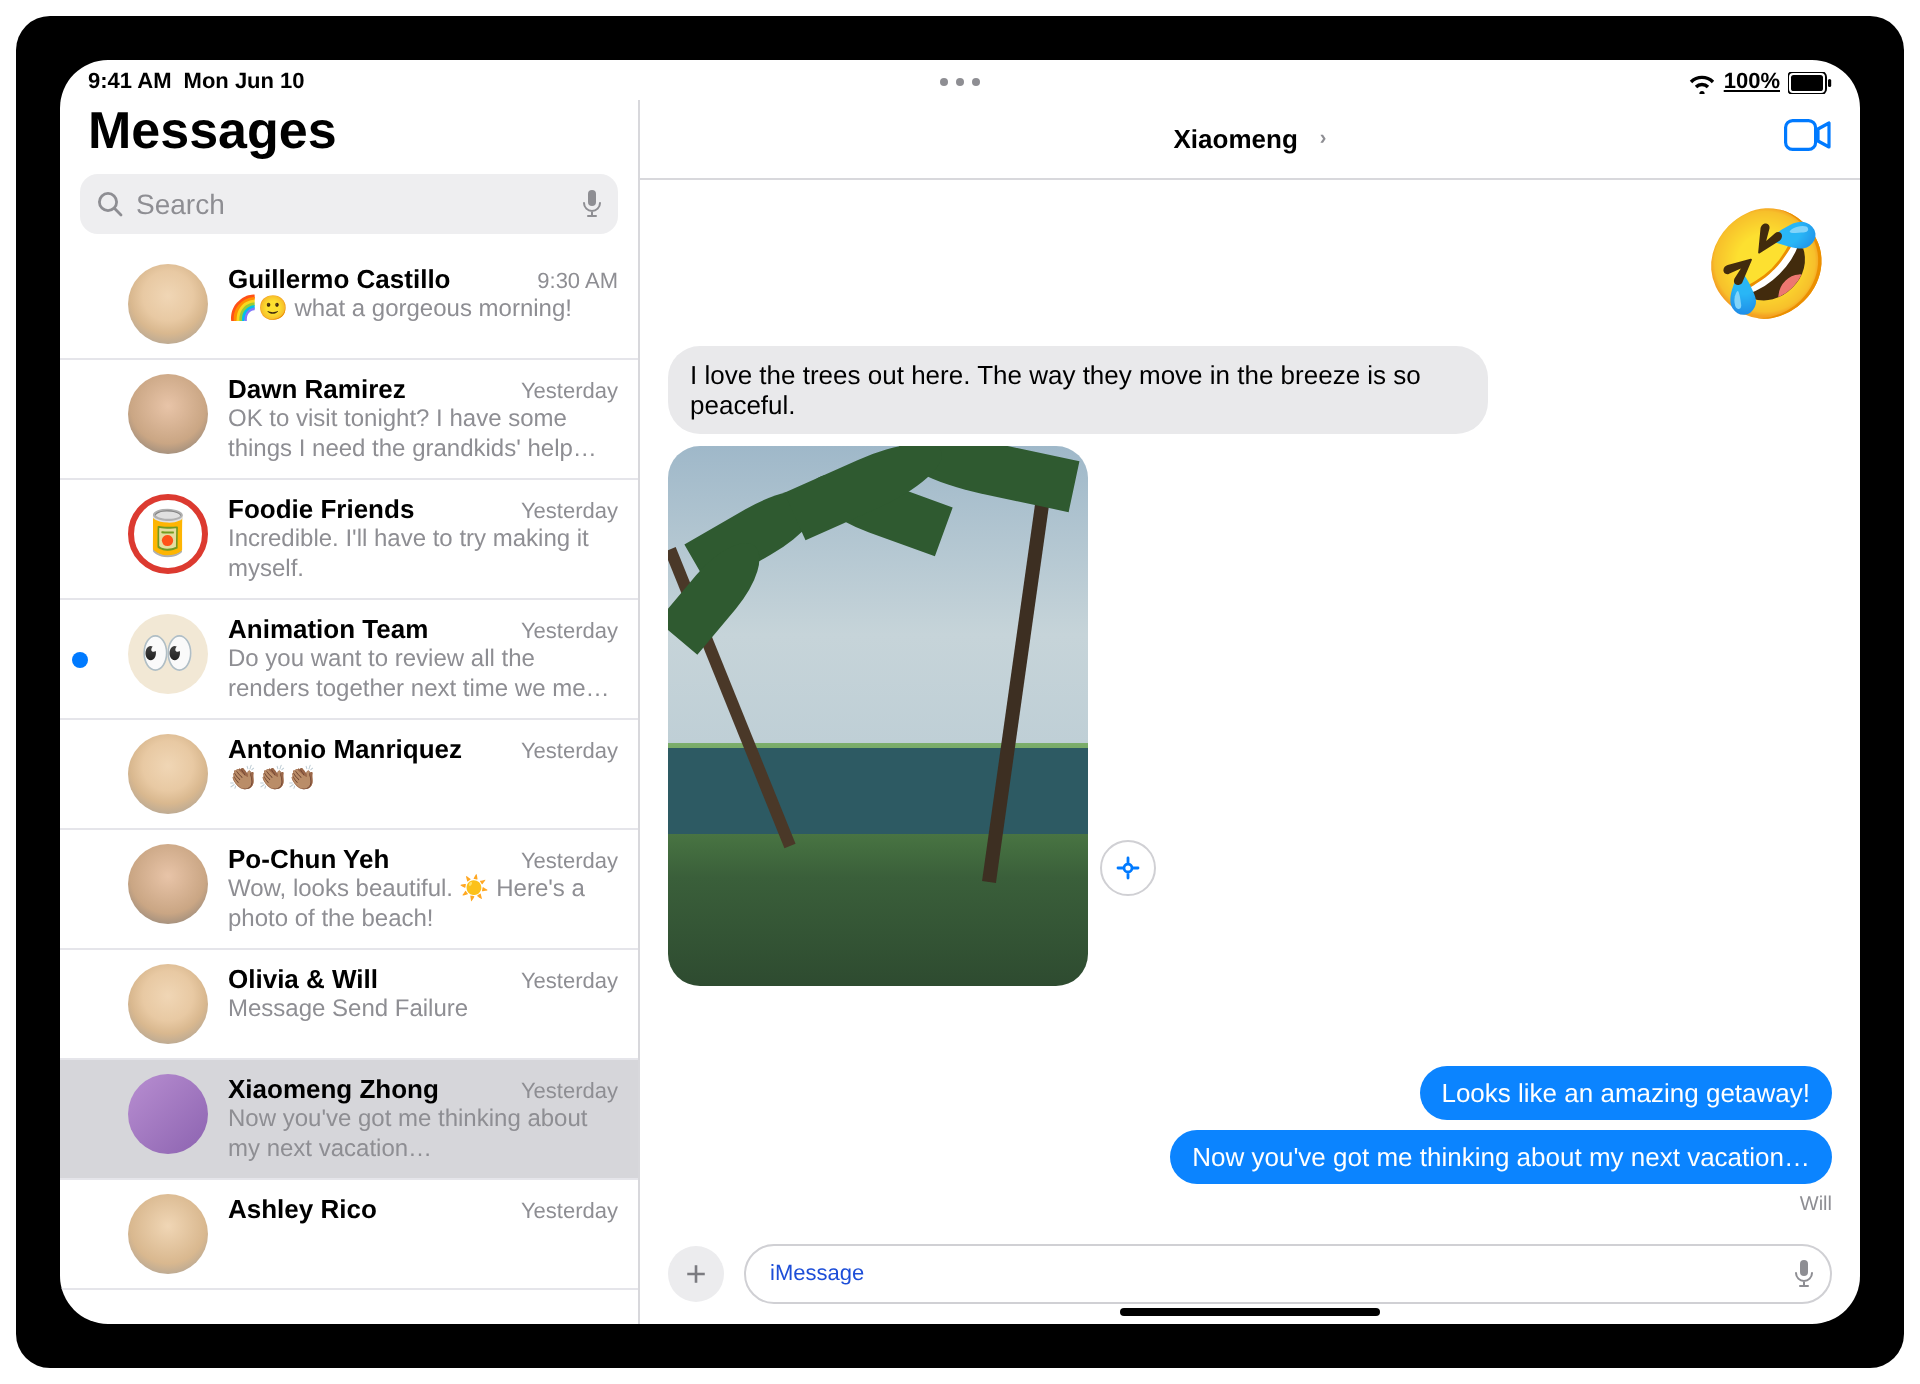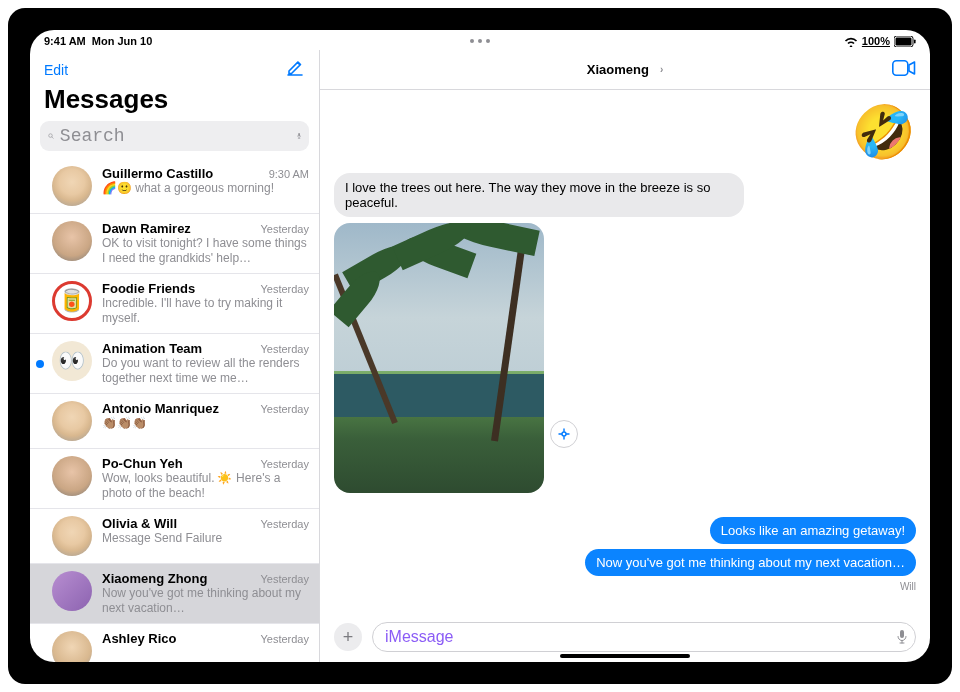--- a/index.html
+++ b/index.html
@@ -30,26 +30,26 @@
   .split { flex: 1; display: flex; overflow: hidden; }
   .sidebar { width: 290px; border-right: 1px solid #d8d8dc; display: flex; flex-direction: column; }
   .main { flex: 1; display: flex; flex-direction: column; position: relative; }
 
   
   .sidebar-top { display:flex; justify-content:space-between; align-items:center; padding:6px 14px 0; height:34px;}
   .edit-btn { color:#007aff; font-size:14px;}
   .compose-btn { color:#007aff; }
   .sidebar-title { font-size:26px; font-weight:700; padding:0 14px 6px; }
   .search-wrap { margin: 0 10px 8px; background:#eeeef0; border-radius:9px; height:30px; display:flex; align-items:center; padding:0 8px; gap:6px; color:#8e8e93; }
-  .search-wrap input { flex:1; border:none; background:transparent; font-size:18px; color:#000; outline:none;font-family:Liberation Mono, monospace;}
+  .search-wrap input { flex:1; border:none; background:transparent; font-size:14px; color:#000; outline:none;}
   .search-wrap input::placeholder { color:#8e8e93; }
 
   
   .convos { flex:1; overflow:hidden; }
-  .convo { display:flex; padding:7px 10px 7px 8px; position:relative; border-bottom:0.5px solid #e5e5ea; }
+  .convo { display:flex; padding:7px 10px 7px 20px; position:relative; border-bottom:0.5px solid #e5e5ea; }
   .convo.selected { background:#d6d6da; }
   .unread-dot { width:8px; height:8px; background:#007aff; border-radius:50%; position:absolute; left:6px; top:50%; transform:translateY(-50%);}
   .avatar { width:40px; height:40px; border-radius:50%; margin-left:14px; margin-right:10px; background:#ccc; flex:0 0 40px; display:flex; align-items:center; justify-content:center; font-size:22px; overflow:hidden;}
   .convo-body { flex:1; min-width:0; }
   .convo-line1 { display:flex; justify-content:space-between; align-items:baseline; gap:6px; }
   .convo-name { font-size:13px; font-weight:600; white-space:nowrap; overflow:hidden; text-overflow:ellipsis; }
   .convo-time { font-size:11px; color:#8e8e93; white-space:nowrap; }
   .convo-preview { font-size:12px; color:#8e8e93; line-height:1.25; max-height:2.5em; overflow:hidden; }
 
   
@@ -62,28 +62,28 @@
   .conversation { flex:1; position:relative; padding:12px 14px 0; overflow:hidden;}
   .big-emoji { font-size:52px; text-align:right; margin-bottom:10px; }
   .bubble-in { background:#e9e9eb; color:#000; border-radius:16px; padding:7px 11px; font-size:13px; display:inline-block; max-width:410px; margin-bottom:6px;}
   .photo { width:210px; height:270px; border-radius:16px; overflow:hidden; position:relative; margin-bottom:6px;}
   .photo .sky { position:absolute; inset:0; background:linear-gradient(180deg,#9fb8c9 0%,#c6d4d9 35%,#bfcfd6 55%,#7cae6b 55%,#4f7e46 68%,#3a5f3a 80%,#2e4b30 100%); }
   .photo .sea { position:absolute; left:0; right:0; bottom:28%; height:16%; background:#2d5a63;}
   .photo .palm1 { position:absolute; left:58px; top:40px; width:6px; height:160px; background:#4a3828; transform:rotate(-22deg); transform-origin:bottom;}
   .photo .palm2 { position:absolute; right:46px; top:8px; width:7px; height:210px; background:#3d2f22; transform:rotate(8deg); transform-origin:bottom;}
   .frond { position:absolute; width:70px; height:26px; background:#2f5a30; border-radius:0 90% 90% 0; }
   .share-btn { position:absolute; left:230px; top:330px; width:28px; height:28px; background:#fff; border:1px solid #d0d0d4; border-radius:50%; display:flex; align-items:center; justify-content:center; color:#007aff;}
-  .outgoing { position:absolute; right:14px; bottom:28px; display:flex; flex-direction:column; align-items:flex-end; gap:5px;}
+  .outgoing { position:absolute; right:14px; bottom:12px; display:flex; flex-direction:column; align-items:flex-end; gap:5px;}
   .bubble-out { background:#0b84ff; color:#fff; border-radius:16px; padding:6px 11px; font-size:13px;}
   .read-receipt { font-size:10px; color:#8e8e93; align-self:flex-end;}
 
   
   .composer { height:42px; display:flex; align-items:center; padding:0 14px 8px; gap:10px; }
   .plus-btn { width:28px; height:28px; border-radius:50%; background:#ececee; display:flex; align-items:center; justify-content:center; color:#7b7b80; font-size:18px; font-weight:300;}
-  .compose-field { flex:1; height:30px; border:1px solid #d0d0d4; border-radius:16px; display:flex; align-items:center; padding:0 8px 0 12px; color:#8b5cf6; font-size:16px; justify-content:space-between;}
+  .compose-field { flex:1; height:30px; border:1px solid #d0d0d4; border-radius:16px; display:flex; align-items:center; padding:0 8px 0 12px; color:#1d4ed8; font-size:11px; justify-content:space-between;}
   .home-indicator { position:absolute; bottom:4px; left:50%; transform:translateX(-50%); width:130px; height:4px; background:#000; border-radius:3px;}
 
   
   .av-memoji1 { background:radial-gradient(circle at 50% 40%,#f0d6b5 0%,#e8c9a3 40%,#d9b88f 60%,#999 100%);}
   .av-memoji2 { background:radial-gradient(circle at 50% 40%,#e8c4a8 0,#caa684 60%,#777 100%);}
   .av-foodie { background:#fff; border:3px solid #dc3a30;}
   .av-eyes { background:#f2e8d5;}
   .av-purple { background:linear-gradient(135deg,#b88ed1,#8c63b0);}
   .av-ashley { background:radial-gradient(circle at 50% 40%,#f0d6b5 0,#d9b88f 60%,#999 100%);}
 </style>
@@ -112,28 +112,20 @@
             <rect x="0" y="0" width="19" height="11" rx="2.5" fill="none" stroke="#000"></rect>
             <rect x="1.5" y="1.5" width="16" height="8" rx="1.3" fill="#000"></rect>
             <rect x="20" y="3.5" width="1.6" height="4" rx="0.8" fill="#000"></rect>
           </svg>
       </div>
     </div>
 
     <div class="split">
 
       <aside class="sidebar">
-        <div class="sidebar-top">
-          <span class="edit-btn">Edit</span>
-          <span class="compose-btn">
-            <svg width="20" height="20" viewBox="0 0 20 20">
-                <path fill="none" stroke="#007aff" stroke-width="1.6" stroke-linecap="round" d="M4 15.5V13l8.5-8.5 2.5 2.5L6.5 15.5H4zM13 4l2.5 2.5M3 17h14"></path>
-              </svg>
-          </span>
-        </div>
         <div class="sidebar-title">Messages</div>
         <div class="search-wrap">
           <svg width="14" height="14" viewBox="0 0 14 14">
               <circle cx="6" cy="6" r="4.3" fill="none" stroke="#8e8e93" stroke-width="1.4"></circle>
               <line x1="9.3" y1="9.3" x2="12.5" y2="12.5" stroke="#8e8e93" stroke-width="1.4" stroke-linecap="round"></line>
             </svg>
           <input placeholder="Search" style="">
           <svg width="10" height="14" viewBox="0 0 10 14">
               <rect x="3" y="0" width="4" height="8" rx="2" fill="#8e8e93"></rect>
               <path d="M1 6.5a4 4 0 008 0M5 10.5v2.5M3 13h4" fill="none" stroke="#8e8e93" stroke-width="1" stroke-linecap="round"></path>

